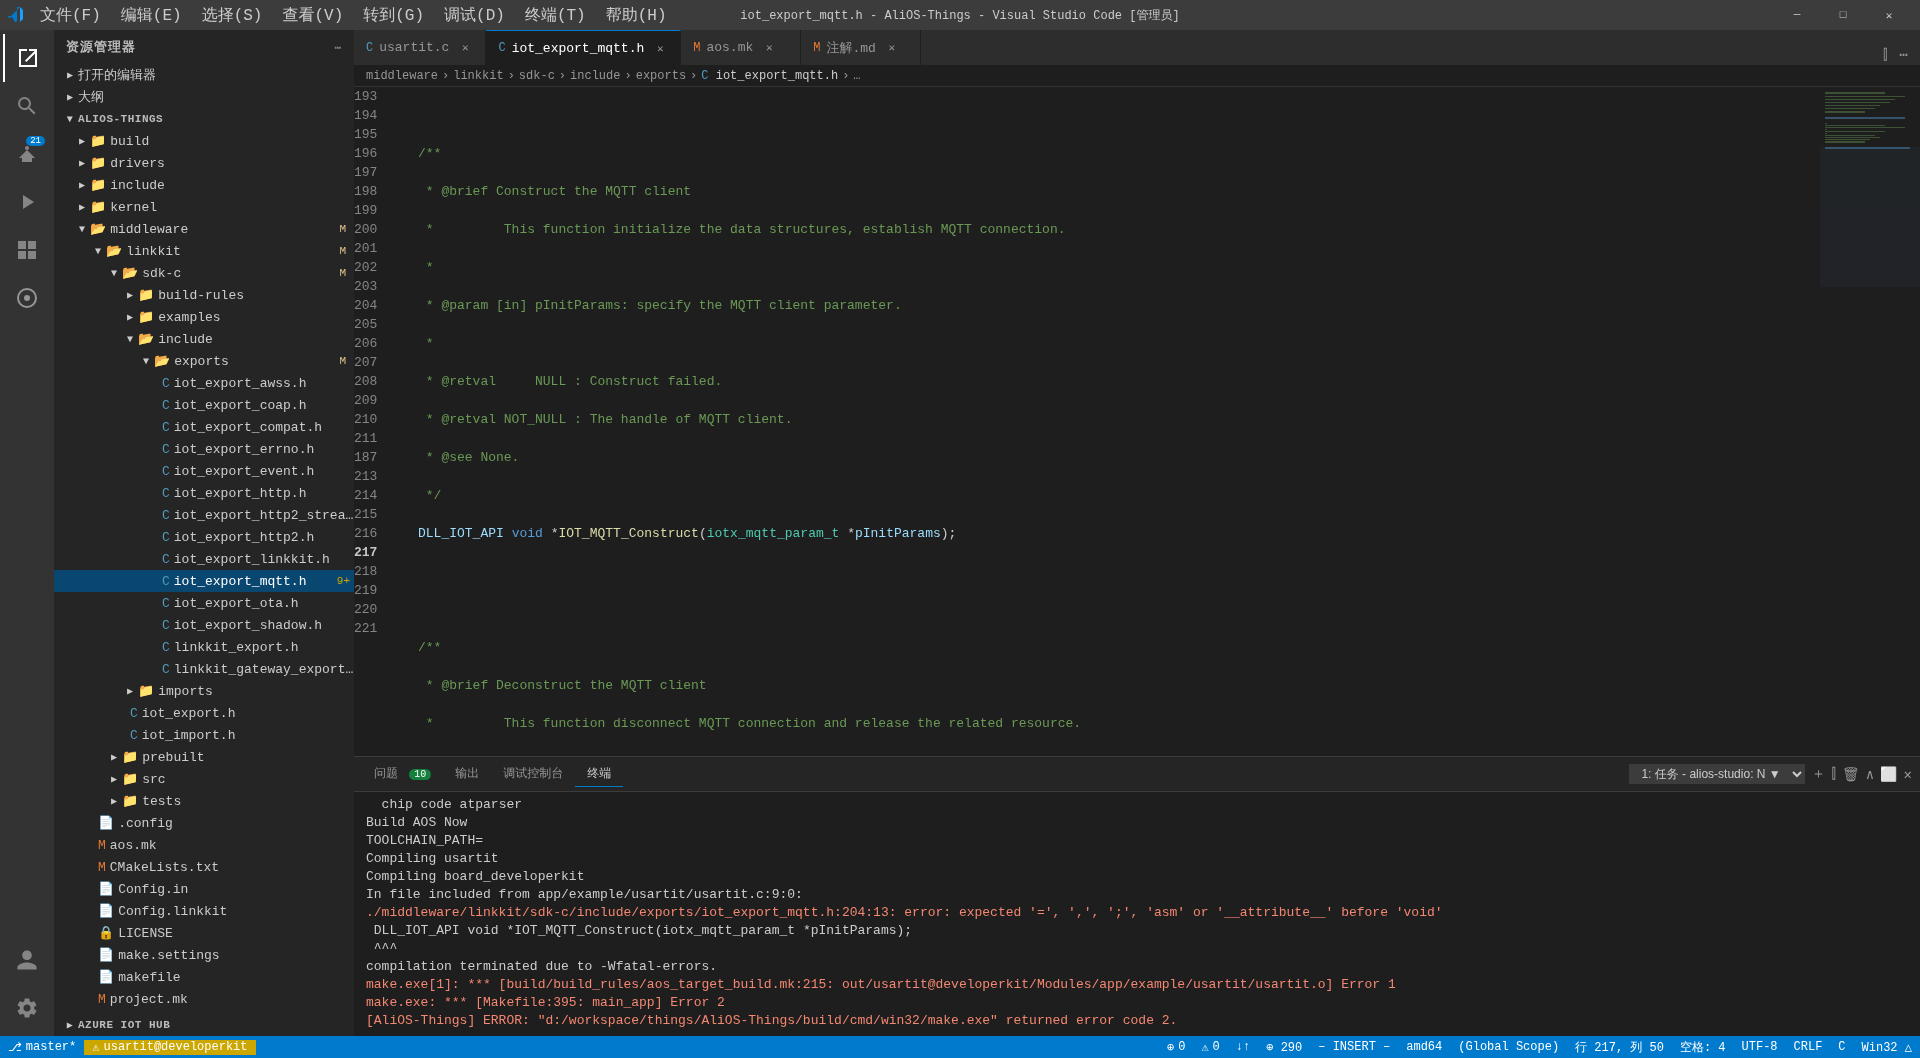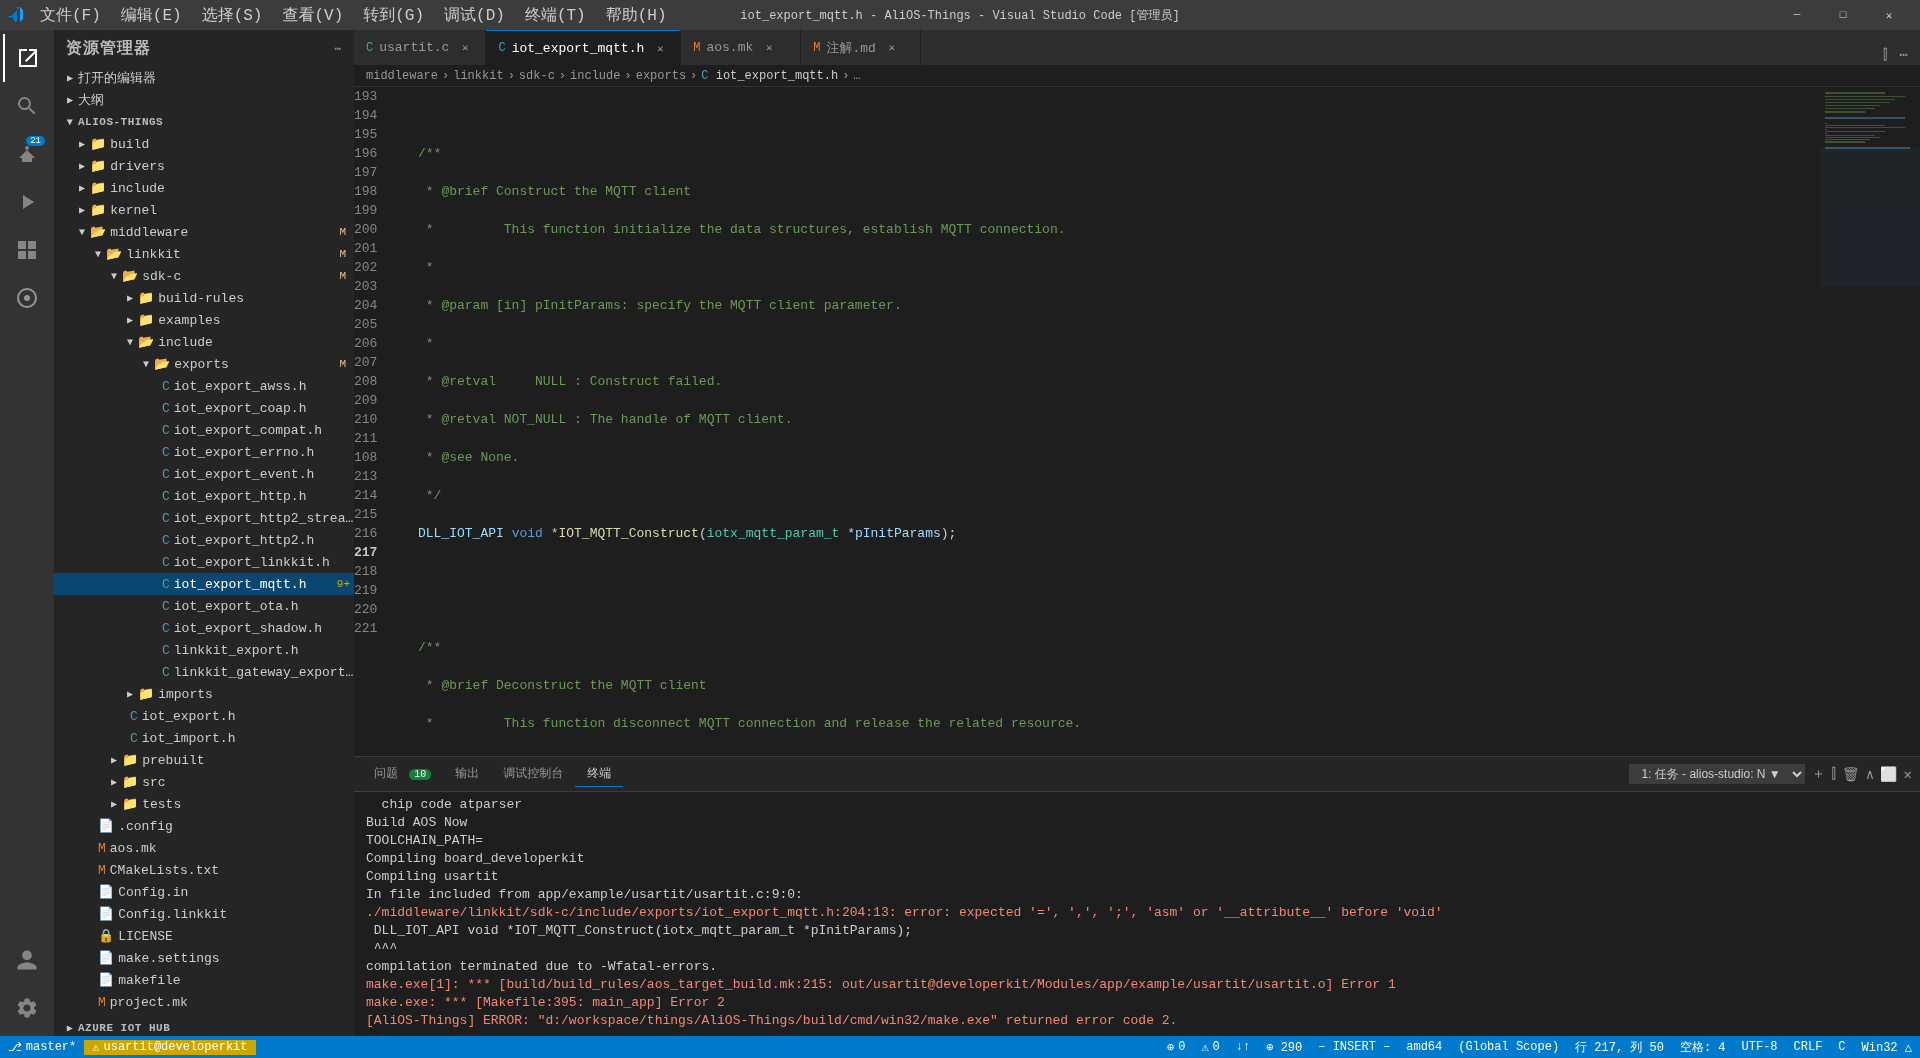--- a/index.html
+++ b/index.html
@@ -475,21 +475,21 @@
       <div class="activity-icon">
         <svg width="24" height="24" viewBox="0 0 24 24" fill="currentColor">
             <path d="M19.14 12.94c.04-.3.06-.61.06-.94s-.02-.64-.07-.94l2.03-1.58a.49.49 0 0 0 .12-.61l-1.92-3.32a.488.488 0 0 0-.59-.22l-2.39.96c-.5-.38-1.03-.7-1.62-.94l-.36-2.54a.484.484 0 0 0-.48-.41h-3.84c-.24 0-.43.17-.47.41l-.36 2.54c-.59.24-1.13.57-1.62.94l-2.39-.96c-.22-.08-.47 0-.59.22L2.74 8.87c-.12.21-.08.47.12.61l2.03 1.58c-.05.3-.07.62-.07.94s.02.64.07.94l-2.03 1.58a.49.49 0 0 0-.12.61l1.92 3.32c.12.22.37.29.59.22l2.39-.96c.5.38 1.03.7 1.62.94l.36 2.54c.05.24.24.41.48.41h3.84c.24 0 .44-.17.47-.41l.36-2.54c.59-.24 1.13-.56 1.62-.94l2.39.96c.22.08.47 0 .59-.22l1.92-3.32c.12-.22.07-.47-.12-.61l-2.01-1.58zM12 15.6c-1.98 0-3.6-1.62-3.6-3.6s1.62-3.6 3.6-3.6 3.6 1.62 3.6 3.6-1.62 3.6-3.6 3.6z"></path>
           </svg>
       </div>
     </div>
   </div>
 
   <div id="sidebar">
     <div id="sidebar-header">
-      <span style="font-size:16px;font-weight:700;letter-spacing:1px;color:#bbbbbb;">资源管理器</span>
+      <span style="font-size:13px;font-weight:700;letter-spacing:1px;color:#bbbbbb;">资源管理器</span>
       <span style="cursor:pointer;color:#858585;">⋯</span>
     </div>
     <div id="sidebar-content">
 
       <div class="tree-item">
         <span class="indent" style="width:8px"></span>
         <span class="arrow">▶</span>
         <span class="item-label">打开的编辑器</span>
       </div>
       <div class="tree-item">
@@ -815,21 +815,21 @@
         <div style="line-height:19px">202</div>
         <div style="line-height:19px">203</div>
         <div style="line-height:19px">204</div>
         <div style="line-height:19px">205</div>
         <div style="line-height:19px">206</div>
         <div style="line-height:19px">207</div>
         <div style="line-height:19px">208</div>
         <div style="line-height:19px">209</div>
         <div style="line-height:19px">210</div>
         <div style="line-height:19px">211</div>
-        <div style="line-height:19px">108</div>
+        <div style="line-height:19px">187</div>
         <div style="line-height:19px">213</div>
         <div style="line-height:19px">214</div>
         <div style="line-height:19px">215</div>
         <div style="line-height:19px">216</div>
         <div style="line-height:19px;color:#c6c6c6;font-weight:bold">217</div>
         <div style="line-height:19px">218</div>
         <div style="line-height:19px">219</div>
         <div style="line-height:19px">220</div>
         <div style="line-height:19px">221</div>
       </div>
@@ -925,22 +925,22 @@
           <span class="panel-action">🗑</span>
           <span class="panel-action">∧</span>
           <span class="panel-action">⬜</span>
           <span class="panel-action">✕</span>
         </div>
       </div>
       <div id="terminal-content">
         <div class="terminal-line">  chip code atparser</div>
         <div class="terminal-line">Build AOS Now</div>
         <div class="terminal-line">TOOLCHAIN_PATH=</div>
+        <div class="terminal-line">Compiling usartit</div>
         <div class="terminal-line">Compiling board_developerkit</div>
-        <div class="terminal-line">Compiling usartit</div>
         <div class="terminal-line">In file included from app/example/usartit/usartit.c:9:0:</div>
         <div class="terminal-line terminal-error">./middleware/linkkit/sdk-c/include/exports/iot_export_mqtt.h:204:13: error: expected '=', ',', ';', 'asm' or '__attribute__' before 'void'</div>
         <div class="terminal-line"> DLL_IOT_API void *IOT_MQTT_Construct(iotx_mqtt_param_t *pInitParams);</div>
         <div class="terminal-line"> ^^^</div>
         <div class="terminal-line">compilation terminated due to -Wfatal-errors.</div>
         <div class="terminal-line terminal-error">make.exe[1]: *** [build/build_rules/aos_target_build.mk:215: out/usartit@developerkit/Modules/app/example/usartit/usartit.o] Error 1</div>
         <div class="terminal-line terminal-error">make.exe: *** [Makefile:395: main_app] Error 2</div>
         <div class="terminal-line terminal-error">[AliOS-Things] ERROR: "d:/workspace/things/AliOS-Things/build/cmd/win32/make.exe" returned error code 2.</div>
 
       </div>

